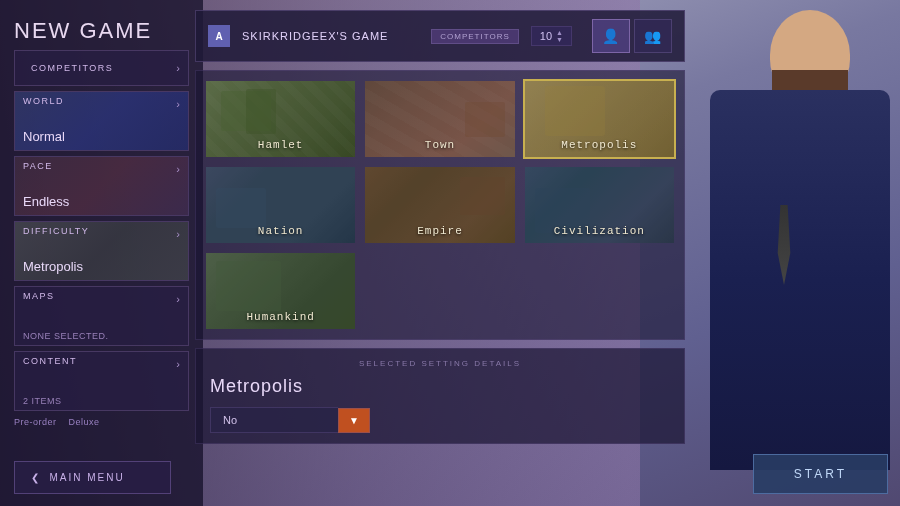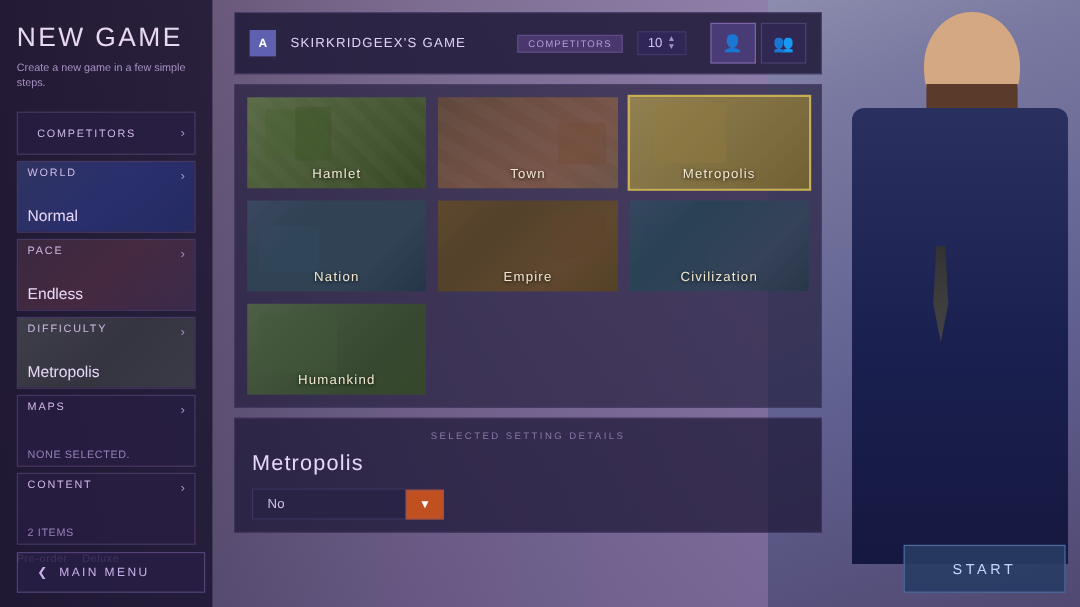--- a/index.html
+++ b/index.html
@@ -74,21 +74,21 @@
       height: 80px;
       background: linear-gradient(180deg, #333 0%, #444 100%);
       clip-path: polygon(30% 0%, 70% 0%, 85% 60%, 50% 100%, 15% 60%);
     }
 
     
     .left-panel {
       position: absolute;
       left: 0;
       top: 0;
-      width: 177px;
+      width: 203px;
       height: 506px;
       padding: 18px 14px;
       background: rgba(20,15,40,0.75);
     }
 
     .page-title {
       font-size: 22px;
       font-weight: 300;
       color: #e8d8f0;
       letter-spacing: 2px;
@@ -334,20 +334,21 @@
       position: absolute;
       bottom: 6px;
       left: 0;
       right: 0;
       text-align: center;
       font-size: 11px;
       color: #f0e8d0;
       letter-spacing: 1px;
       text-shadow: 0 1px 3px rgba(0,0,0,0.8);
       font-weight: 500;
+      font-family: Liberation Mono, monospace;
     }
 
     
     .setting-details {
       background: rgba(25,20,50,0.7);
       border: 1px solid rgba(100,80,140,0.3);
       padding: 10px 14px;
     }
     .setting-details-title {
       font-size: 8px;
@@ -425,21 +426,20 @@
     <div class="char-head"></div>
     <div class="char-beard"></div>
     <div class="char-body">
       <div class="char-tie"></div>
     </div>
   </div>
 </div>
 
 <div class="left-panel">
   <h1 class="page-title">New Game</h1>
-  <p class="page-subtitle">Create a new game in a few simple steps.</p>
 
   <div class="nav-item">
     <div class="nav-item-content">
       <div class="nav-item-label">COMPETITORS</div>
     </div>
     <div class="nav-arrow">›</div>
   </div>
 
   <div class="nav-item nav-item-tall">
     <div class="nav-item-bg world"></div>

